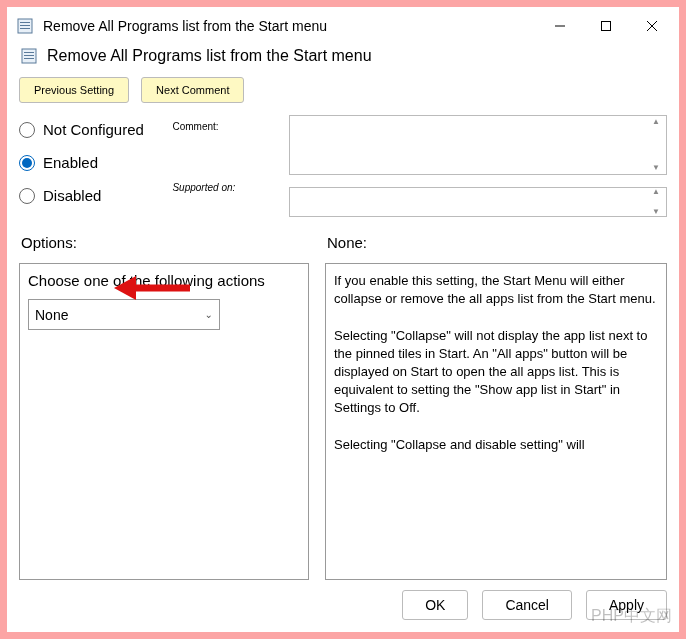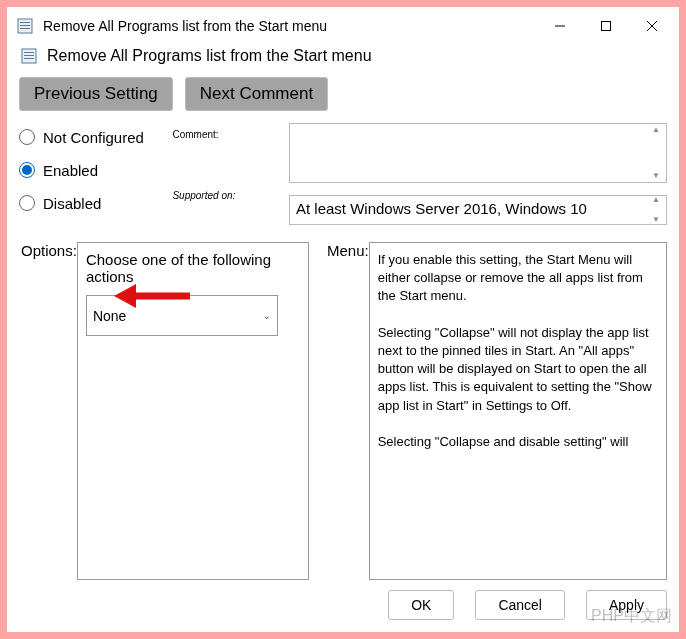--- a/index.html
+++ b/index.html
@@ -7,45 +7,45 @@
     .window { width: 686px; height: 639px; background: #fff; border: 7px solid #fca5a5; display: flex; flex-direction: column; }
     .titlebar { height: 38px; display: flex; align-items: center; padding: 0 4px 0 10px; }
     .titlebar-icon { width: 16px; height: 16px; margin-right: 10px; }
     .titlebar-text { flex: 1; font-size: 14px; }
     .win-controls { display: flex; }
     .win-btn { width: 46px; height: 32px; display: flex; align-items: center; justify-content: center; }
     .header-row { display: flex; align-items: center; padding: 2px 14px 6px 14px; }
     .header-icon { width: 16px; height: 16px; margin-right: 10px; }
     .header-text { font-size: 16px; }
     .nav-row { padding: 6px 12px 12px 12px; display: flex; gap: 12px; }
-    .nav-btn { padding: 6px 14px; background: #a3a3a3; border: 1px solid #bbb; border-radius: 3px; font-size: 17px; }
+    .nav-btn { padding: 6px 14px; background: #fef9c3; border: 1px solid #bbb; border-radius: 3px; font-size: 11px; }
     .config-row { display: flex; padding: 0 12px; align-items: flex-start; }
     .radio-col { width: 158px; padding-top: 6px; }
-    .radio-item { display: flex; align-items: flex-start; margin-bottom: 16px; font-size: 15px; }
+    .radio-item { display: flex; align-items: flex-end; margin-bottom: 16px; font-size: 15px; }
     .radio-outer { width: 16px; height: 16px; border-radius: 50%; border: 1px solid #666; margin-right: 8px; display: flex; align-items: center; justify-content: center; }
     .radio-outer.checked { border-color: #0067c0; }
     .radio-inner { width: 10px; height: 10px; border-radius: 50%; background: #0067c0; }
     .labels-col { width: 120px; padding-top: 6px; }
     .label-txt { font-size: 10px; margin-bottom: 50px; }
     .fields-col { flex: 1; }
     .comment-box { width: 378px; height: 60px; border: 1px solid #bbb; position: relative; background: #fff; }
     .supported-box { width: 378px; height: 30px; border: 1px solid #bbb; position: relative; background: #fff; margin-top: 12px; padding: 4px 18px 4px 6px; font-size: 15px; }
     .scroll-handle { position: absolute; right: 2px; width: 12px; display: flex; flex-direction: column; justify-content: space-between; }
     .tri { font-size: 8px; color: #888; line-height: 8px; }
     .arrow { position: absolute; left: 105px; top: 155px; z-index: 10; }
     .panes { display: flex; padding: 14px 12px 0 12px; gap: 16px; flex: 1; min-height: 0; }
-    .pane-col { display: flex; flex-direction: row; }
+    .pane-col { display: flex; flex-direction: column; }
     .pane-col.left { width: 290px; }
     .pane-col.right { flex: 1; }
     .pane-title { font-size: 15px; margin-bottom: 12px; padding-left: 2px; }
     .pane-box { border: 1px solid #999; background: #fff; flex: 1; padding: 8px; overflow: hidden; min-height: 260px; }
     .options-label { font-size: 15px; margin-bottom: 10px; }
-    .combo { width: 192px; height: 41px; border: 1px solid #999; display: flex; align-items: center; padding: 14px 6px; justify-content: space-between; font-size: 14px; }
+    .combo { width: 192px; height: 31px; border: 1px solid #999; display: flex; align-items: center; padding: 14px 6px; justify-content: space-between; font-size: 14px; }
     .help-text { font-size: 13px; line-height: 1.4; white-space: pre-wrap; }
-    .footer { padding: 10px 12px 12px 12px; display: flex; justify-content: flex-end; gap: 21px; }
+    .footer { padding: 10px 12px 12px 12px; display: flex; justify-content: flex-end; gap: 14px; }
     .footer-btn { padding: 6px 22px; background: #fff; border: 1px solid #bbb; border-radius: 3px; font-size: 14px; }
     .watermark { position: absolute; right: 14px; bottom: 12px; font-size: 16px; color: rgba(0,0,0,0.25); pointer-events: none; }
   </style>
 </head>
 <body>
 
 <div class="window">
 
   <div class="titlebar">
     <svg class="titlebar-icon" viewBox="0 0 16 16">
@@ -121,42 +121,41 @@
 
     <div class="fields-col">
       <div class="comment-box">
         <span></span>
         <div class="scroll-handle" style="top:2px;bottom:2px;height:auto;">
           <span class="tri">▲</span>
           <span class="tri">▼</span>
         </div>
       </div>
       <div class="supported-box">
-        <span>At least Windows Server 2016, Windows 10</span>
         <div class="scroll-handle" style="top:0;bottom:0;height:auto;">
           <span class="tri">▲</span>
           <span class="tri">▼</span>
         </div>
       </div>
     </div>
   </div>
 
   <div class="panes">
     <div class="pane-col left">
       <div class="pane-title">Options:</div>
       <div class="pane-box">
         <div class="options-label">Choose one of the following actions</div>
         <div class="combo">
           <span>None</span>
           <span style="font-size:10px;color:#555;">⌄</span>
         </div>
       </div>
     </div>
     <div class="pane-col right">
-      <div class="pane-title">Menu:</div>
+      <div class="pane-title">None:</div>
       <div class="pane-box">
         <div class="help-text">If you enable this setting, the Start Menu will either collapse or remove the all apps list from the Start menu.
 
 Selecting "Collapse" will not display the app list next to the pinned tiles in Start. An "All apps" button will be displayed on Start to open the all apps list. This is equivalent to setting the "Show app list in Start" in Settings to Off.
 
 Selecting "Collapse and disable setting" will</div>
       </div>
     </div>
   </div>
 

